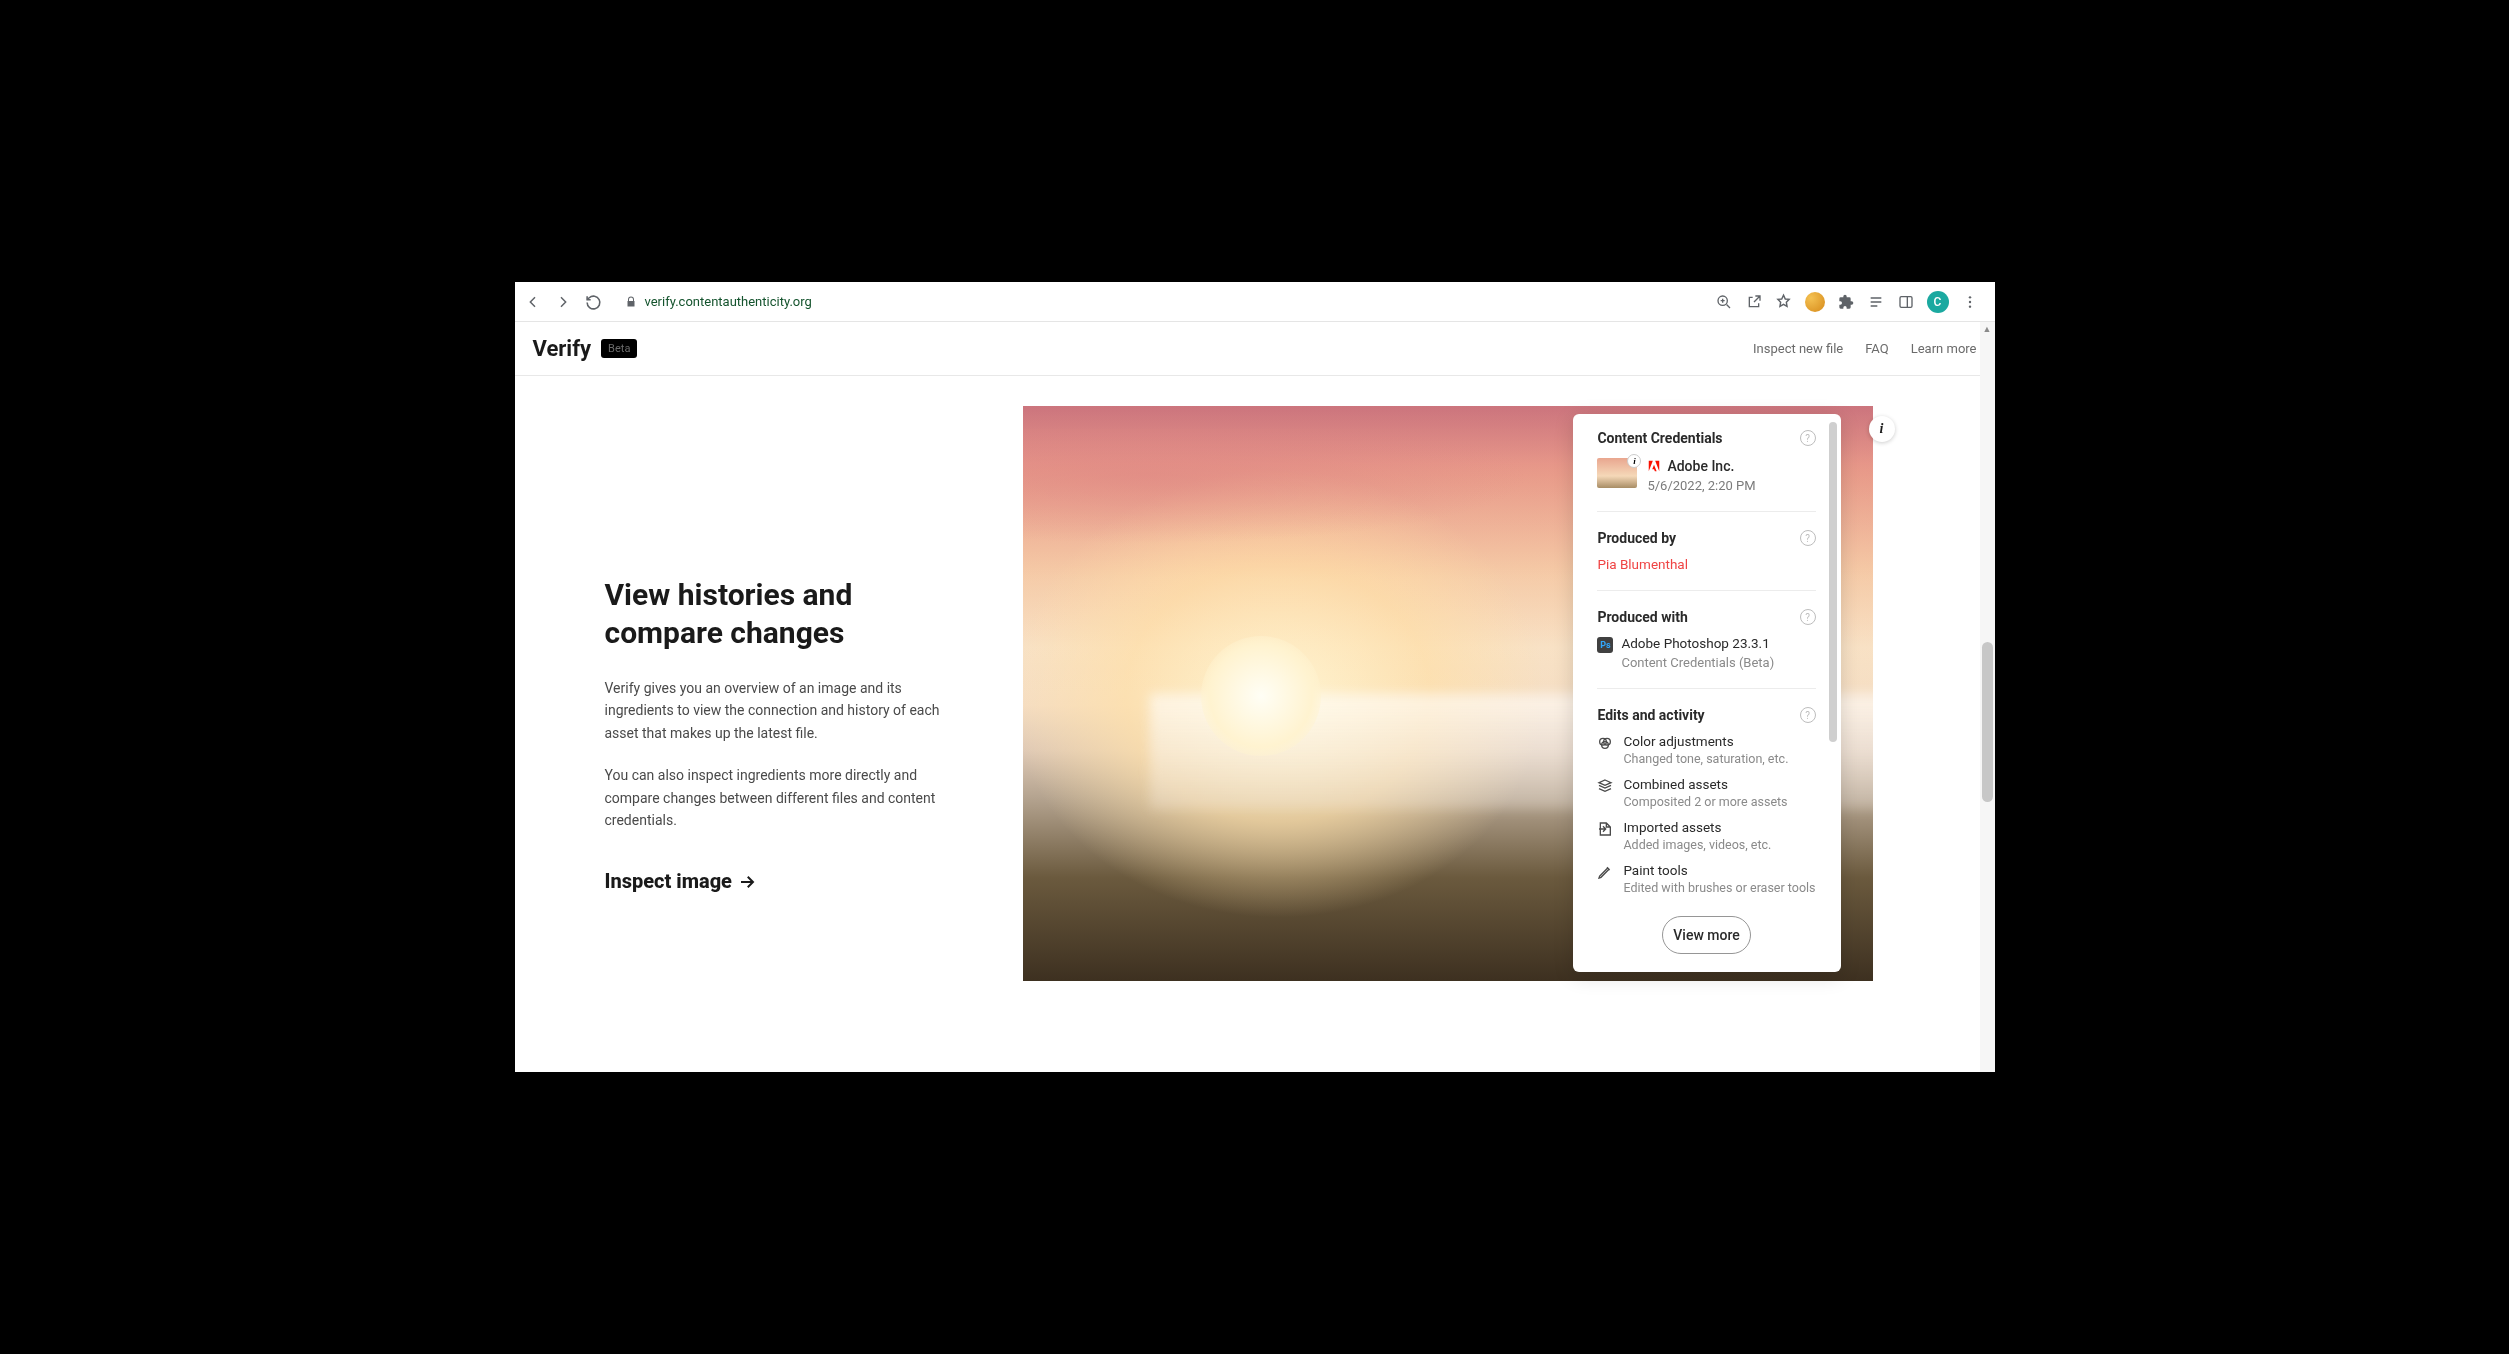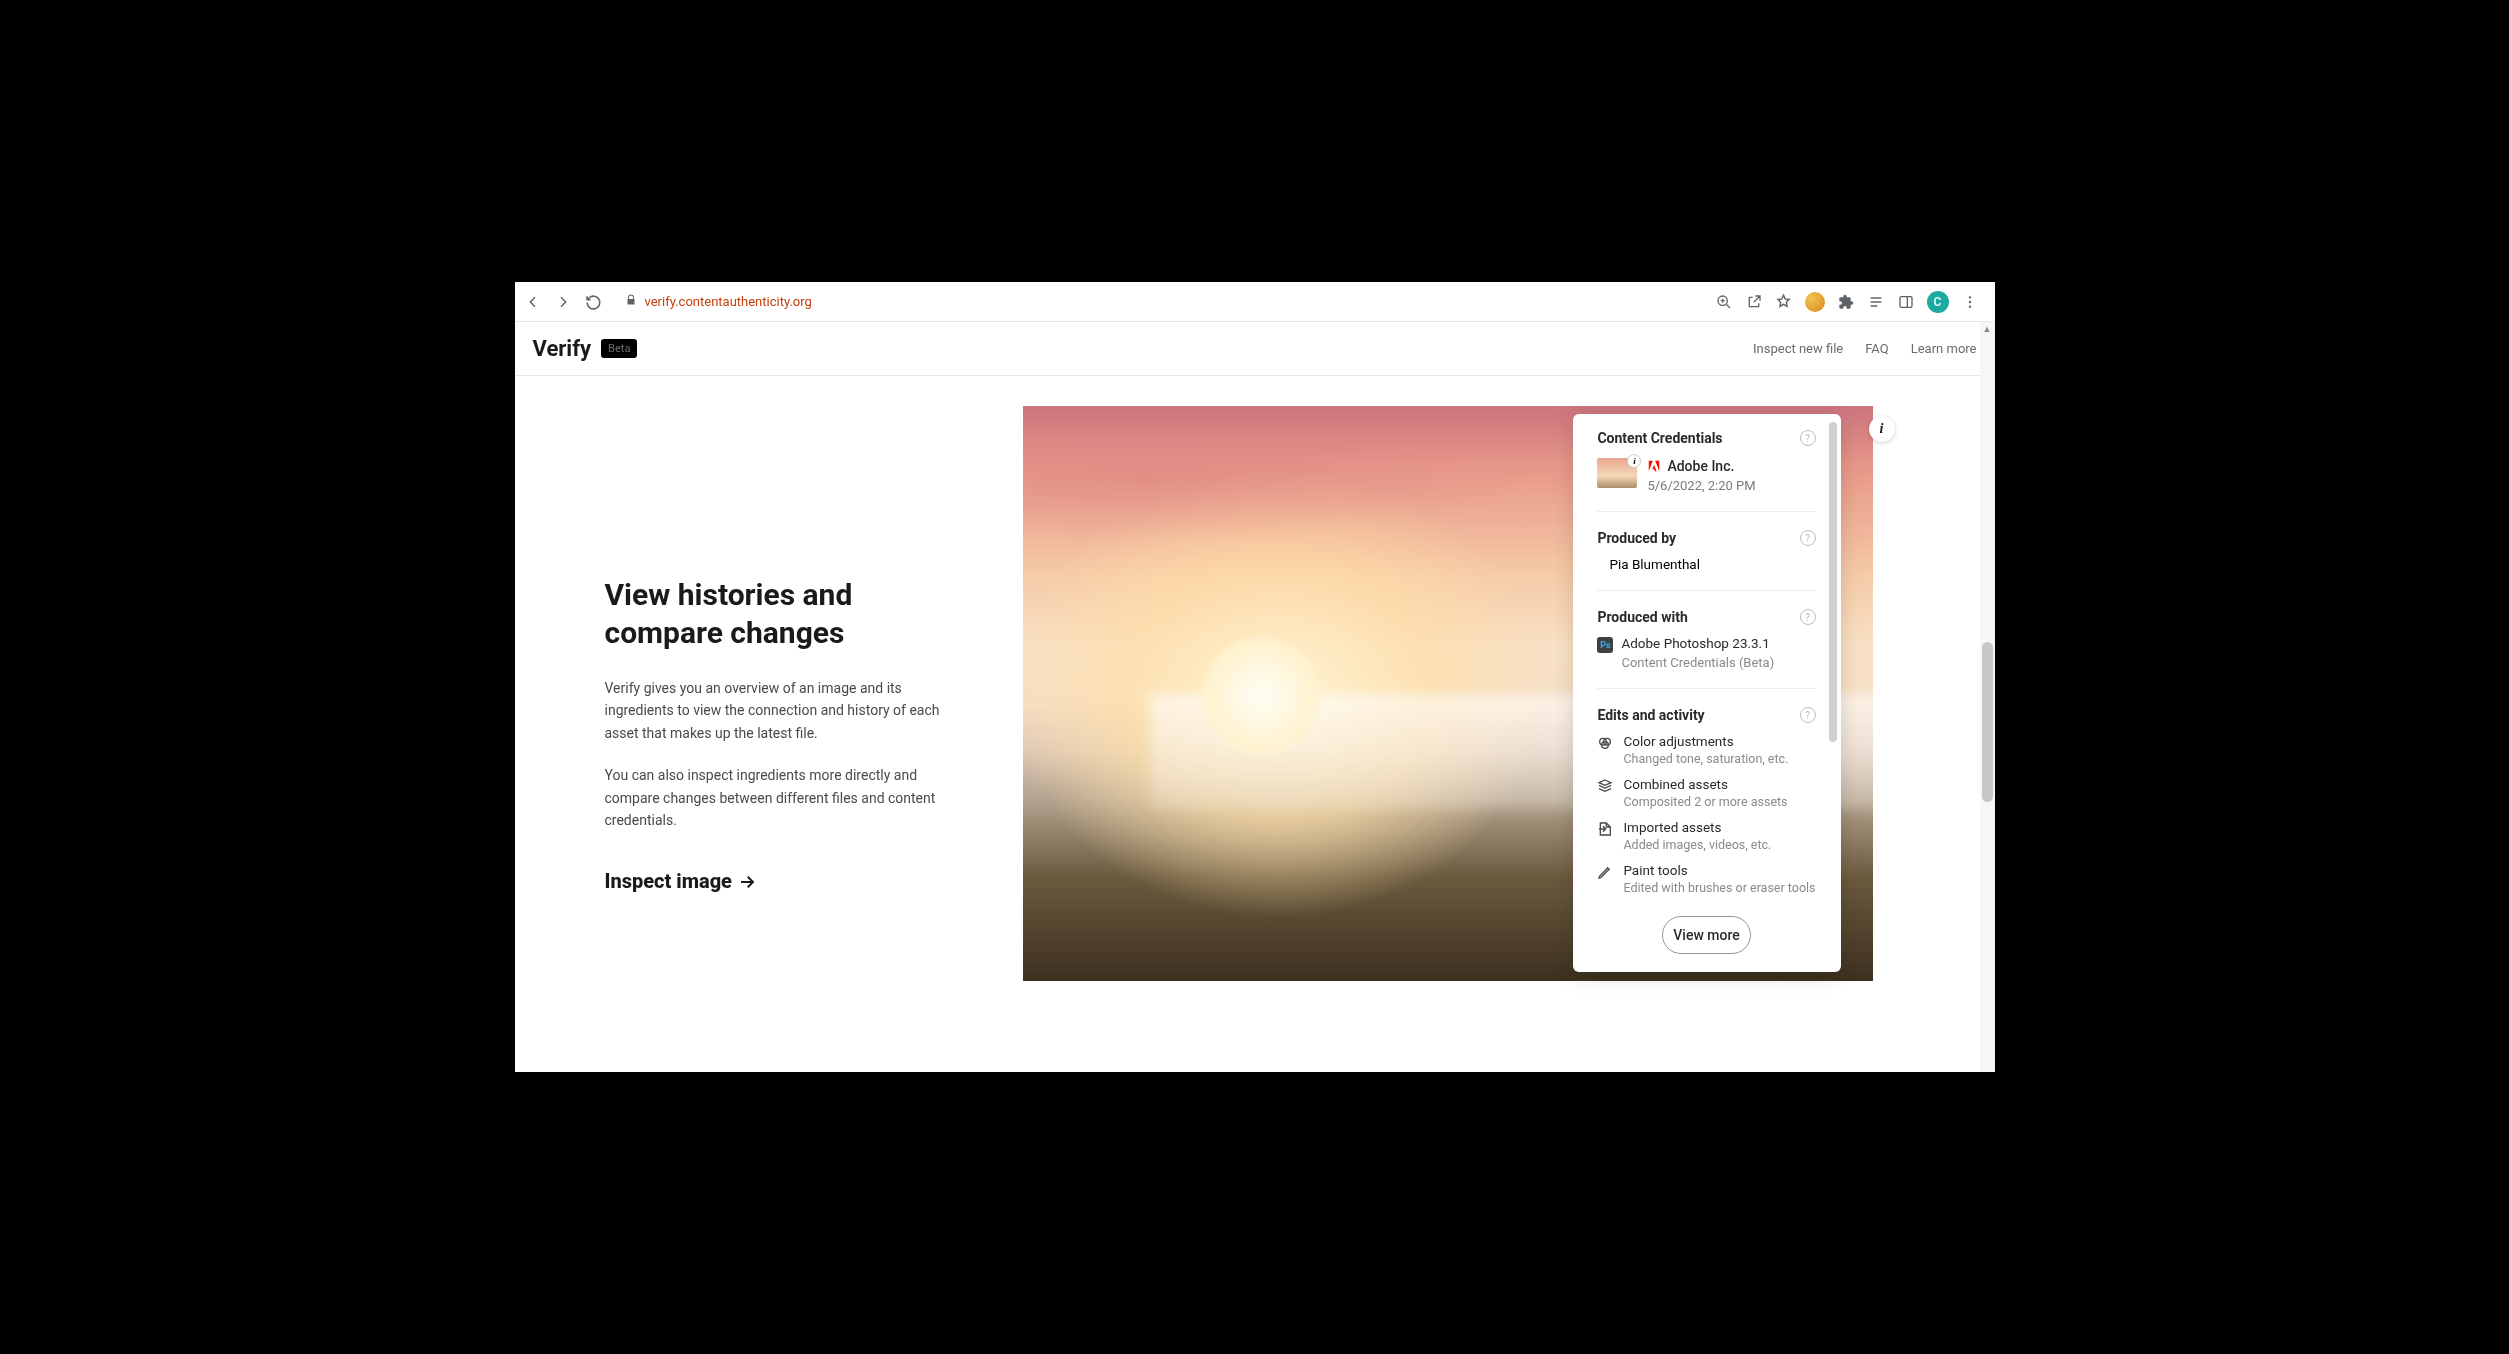--- a/index.html
+++ b/index.html
@@ -4,21 +4,21 @@
 <style>
 * { margin: 0; padding: 0; box-sizing: border-box; font-family: -apple-system, BlinkMacSystemFont, "Segoe UI", Roboto, sans-serif; }
 body { background: #000; display: flex; align-items: center; justify-content: center; min-height: 100vh; }
 .frame { width: 1480px; height: 790px; background: #fff; position: relative; overflow: hidden; }
 
 
 .chrome { height: 40px; background: #fff; border-bottom: 1px solid #e5e5e5; display: flex; align-items: center; padding: 0 10px; gap: 12px; }
 .nav-btns { display: flex; gap: 14px; align-items: center; }
 .nav-arrow { width: 16px; height: 16px; display: flex; align-items: center; justify-content: center; color: #5f6368; cursor: pointer; }
 .reload { width: 16px; height: 16px; color: #5f6368; cursor: pointer; }
-.addr { flex: 1; display: flex; align-items: flex-start; gap: 8px; padding-left: 12px; color: #c2410c; font-size: 13px; }
+.addr { flex: 1; display: flex; align-items: center; gap: 8px; padding-left: 12px; color: #14532d; font-size: 13px; }
 .lock { width: 12px; height: 12px; }
 .chrome-right { display: flex; gap: 12px; align-items: center; padding-right: 6px; }
 .chrome-icon { width: 18px; height: 18px; color: #5f6368; cursor: pointer; display:flex; align-items:center; justify-content:center; }
 .avatar-chip { width: 22px; height: 22px; border-radius: 50%; background: #1ba9a0; color: #fff; font-size: 12px; display: flex; align-items: center; justify-content: center; font-weight: 500; }
 .cookie { width: 20px; height: 20px; border-radius:50%; background: radial-gradient(circle at 30% 30%, #f4c152, #d68a1a); }
 
 
 .site-header { height: 54px; border-bottom: 1px solid #e8e8e8; display: flex; align-items: center; padding: 0 18px; justify-content: space-between; }
 .brand { display: flex; align-items: center; gap: 10px; }
 .brand-title { font-weight: 700; font-size: 22px; color: #1a1a1a; }
@@ -56,21 +56,21 @@
 .cred-section-title { font-weight: 700; font-size: 14px; color: #2a2a2a; }
 .help-q { width: 16px; height: 16px; border-radius: 50%; border: 1.5px solid #bdbdbd; color: #bdbdbd; font-size: 10px; display:flex; align-items:center; justify-content:center; cursor:pointer; }
 .issuer-row { display:flex; gap: 10px; margin-top: 12px; }
 .thumb { width: 40px; height: 30px; background: linear-gradient(180deg,#e9a68f,#f5d8b8 60%,#a88d65); border-radius: 2px; position:relative; }
 .thumb-badge { position:absolute; top:-4px; right:-4px; width:14px; height:14px; border-radius:50%; background:#fff; border:1px solid #ccc; font-size:9px; display:flex; align-items:center; justify-content:center; font-style: italic; font-family: Georgia, serif; font-weight:700; }
 .issuer-meta { display:flex; flex-direction:column; gap:4px; }
 .issuer-name { display:flex; align-items:center; gap:6px; font-size:14px; font-weight:500; color:#2a2a2a; }
 .adobe-logo { width:14px; height:14px; }
 .issuer-date { font-size: 13px; color: #7b7b7b; }
 .divider { border:0; border-top:1px solid #ececec; margin: 18px 0; }
-.sect-body { font-size: 13.5px; color:#000000; margin-top:10px;margin-left:12px; }
+.sect-body { font-size: 13.5px; color:#ef4444; margin-top:10px; }
 .sect-sub { font-size: 13px; color:#8a8a8a; margin-top:4px; }
 .pw-row { display:flex; align-items:flex-start; gap:8px; margin-top:10px; }
 .ps-chip { width:16px; height:16px; background:#404040; color:#31a8ff; font-size:9px; font-weight:700; display:flex; align-items:center; justify-content:center; border-radius:3px; margin-top:2px;}
 .activity-item { display:flex; gap:10px; margin-top: 10px; }
 .act-icon { width:16px; height:16px; color:#4a4a4a; flex-shrink:0; margin-top:2px; }
 .act-title { font-size:13.5px; color:#2a2a2a; }
 .act-sub { font-size:12.5px; color:#8a8a8a; margin-top:2px; }
 .view-more-wrap { padding: 12px 18px 18px; }
 .view-more { width:100%; border:1.5px solid #969696; background:#fff; border-radius: 22px; padding: 10px; font-size:14px; font-weight:500; color:#2a2a2a; cursor:pointer; }
 .viewport-scrollbar { position:absolute; right:0; top:40px; bottom:0; width:15px; background:#f6f6f6; }

